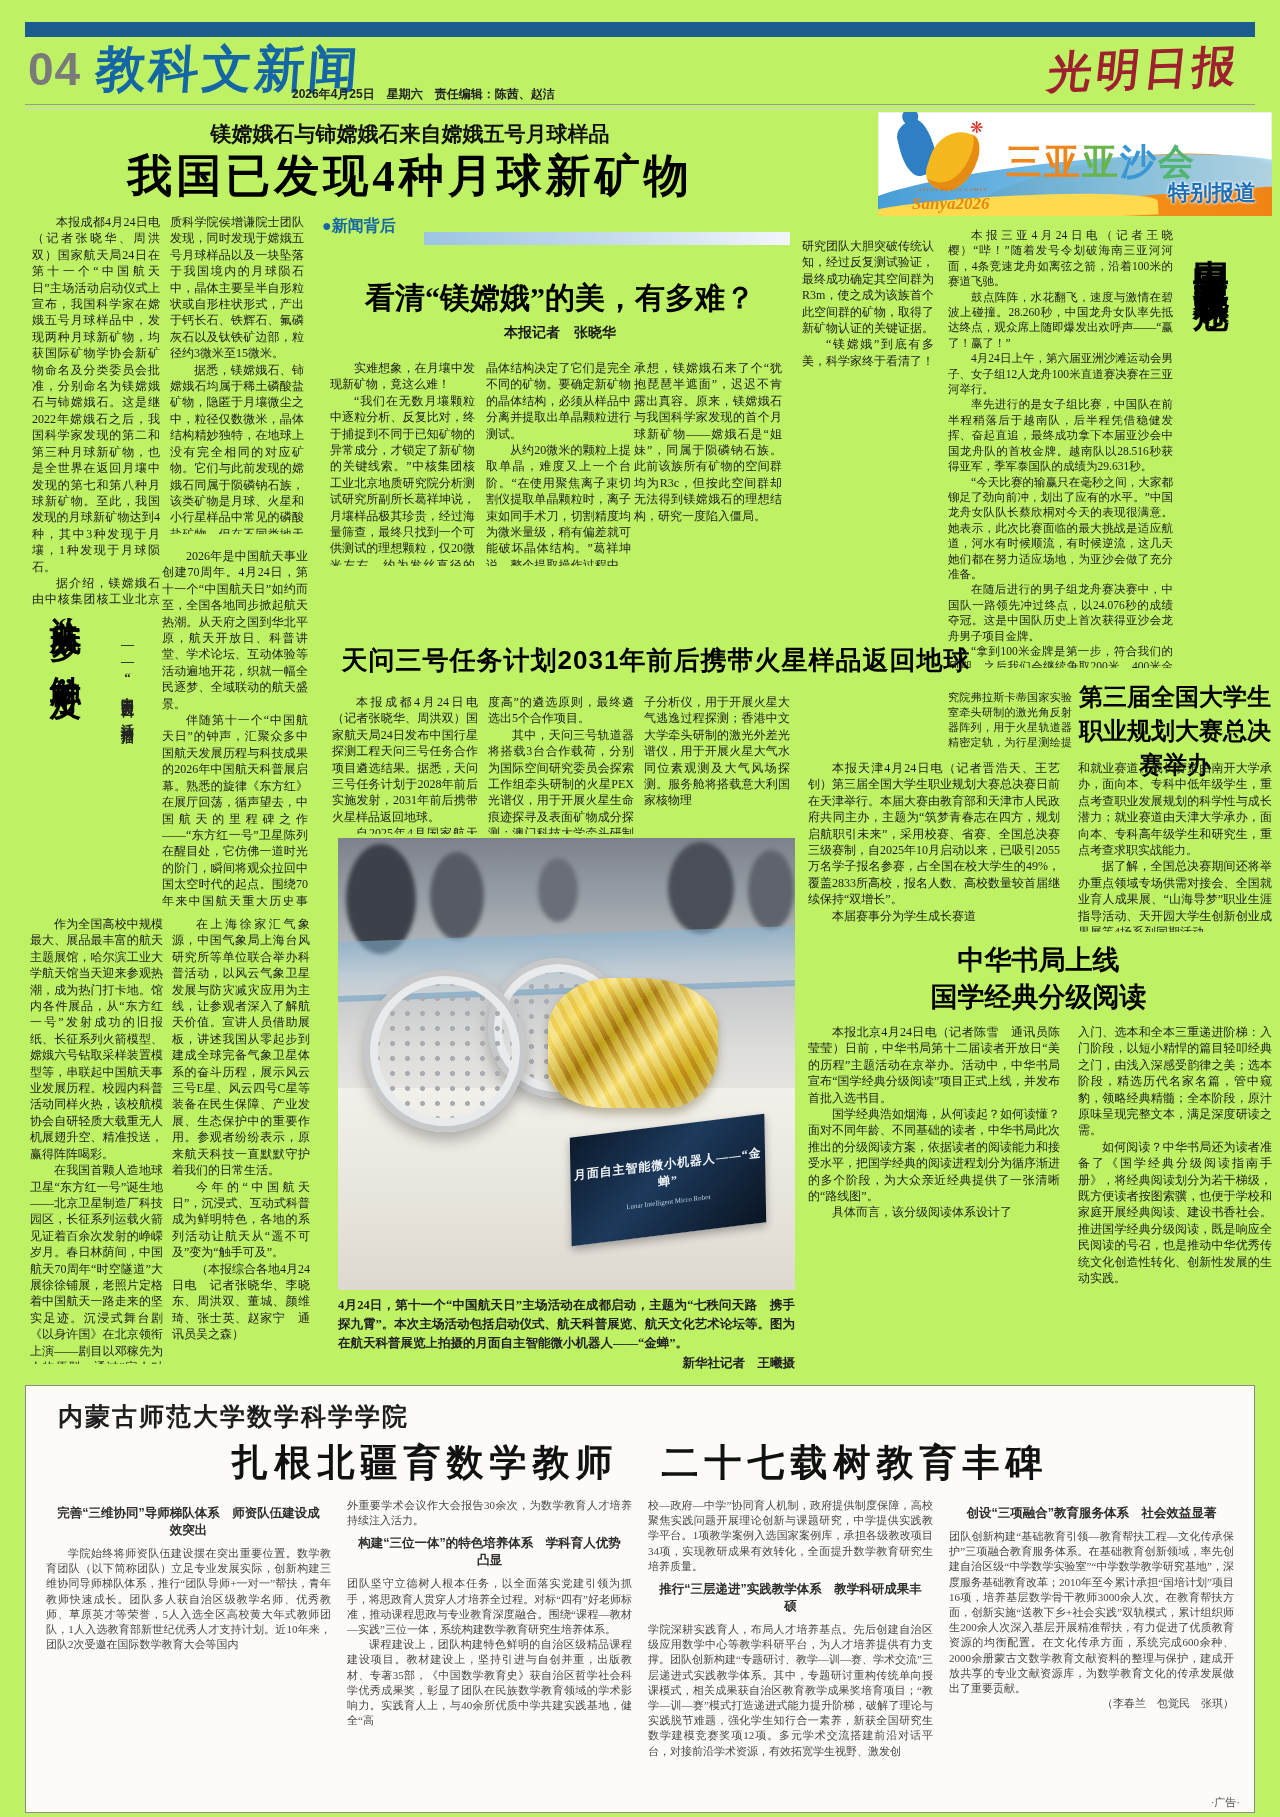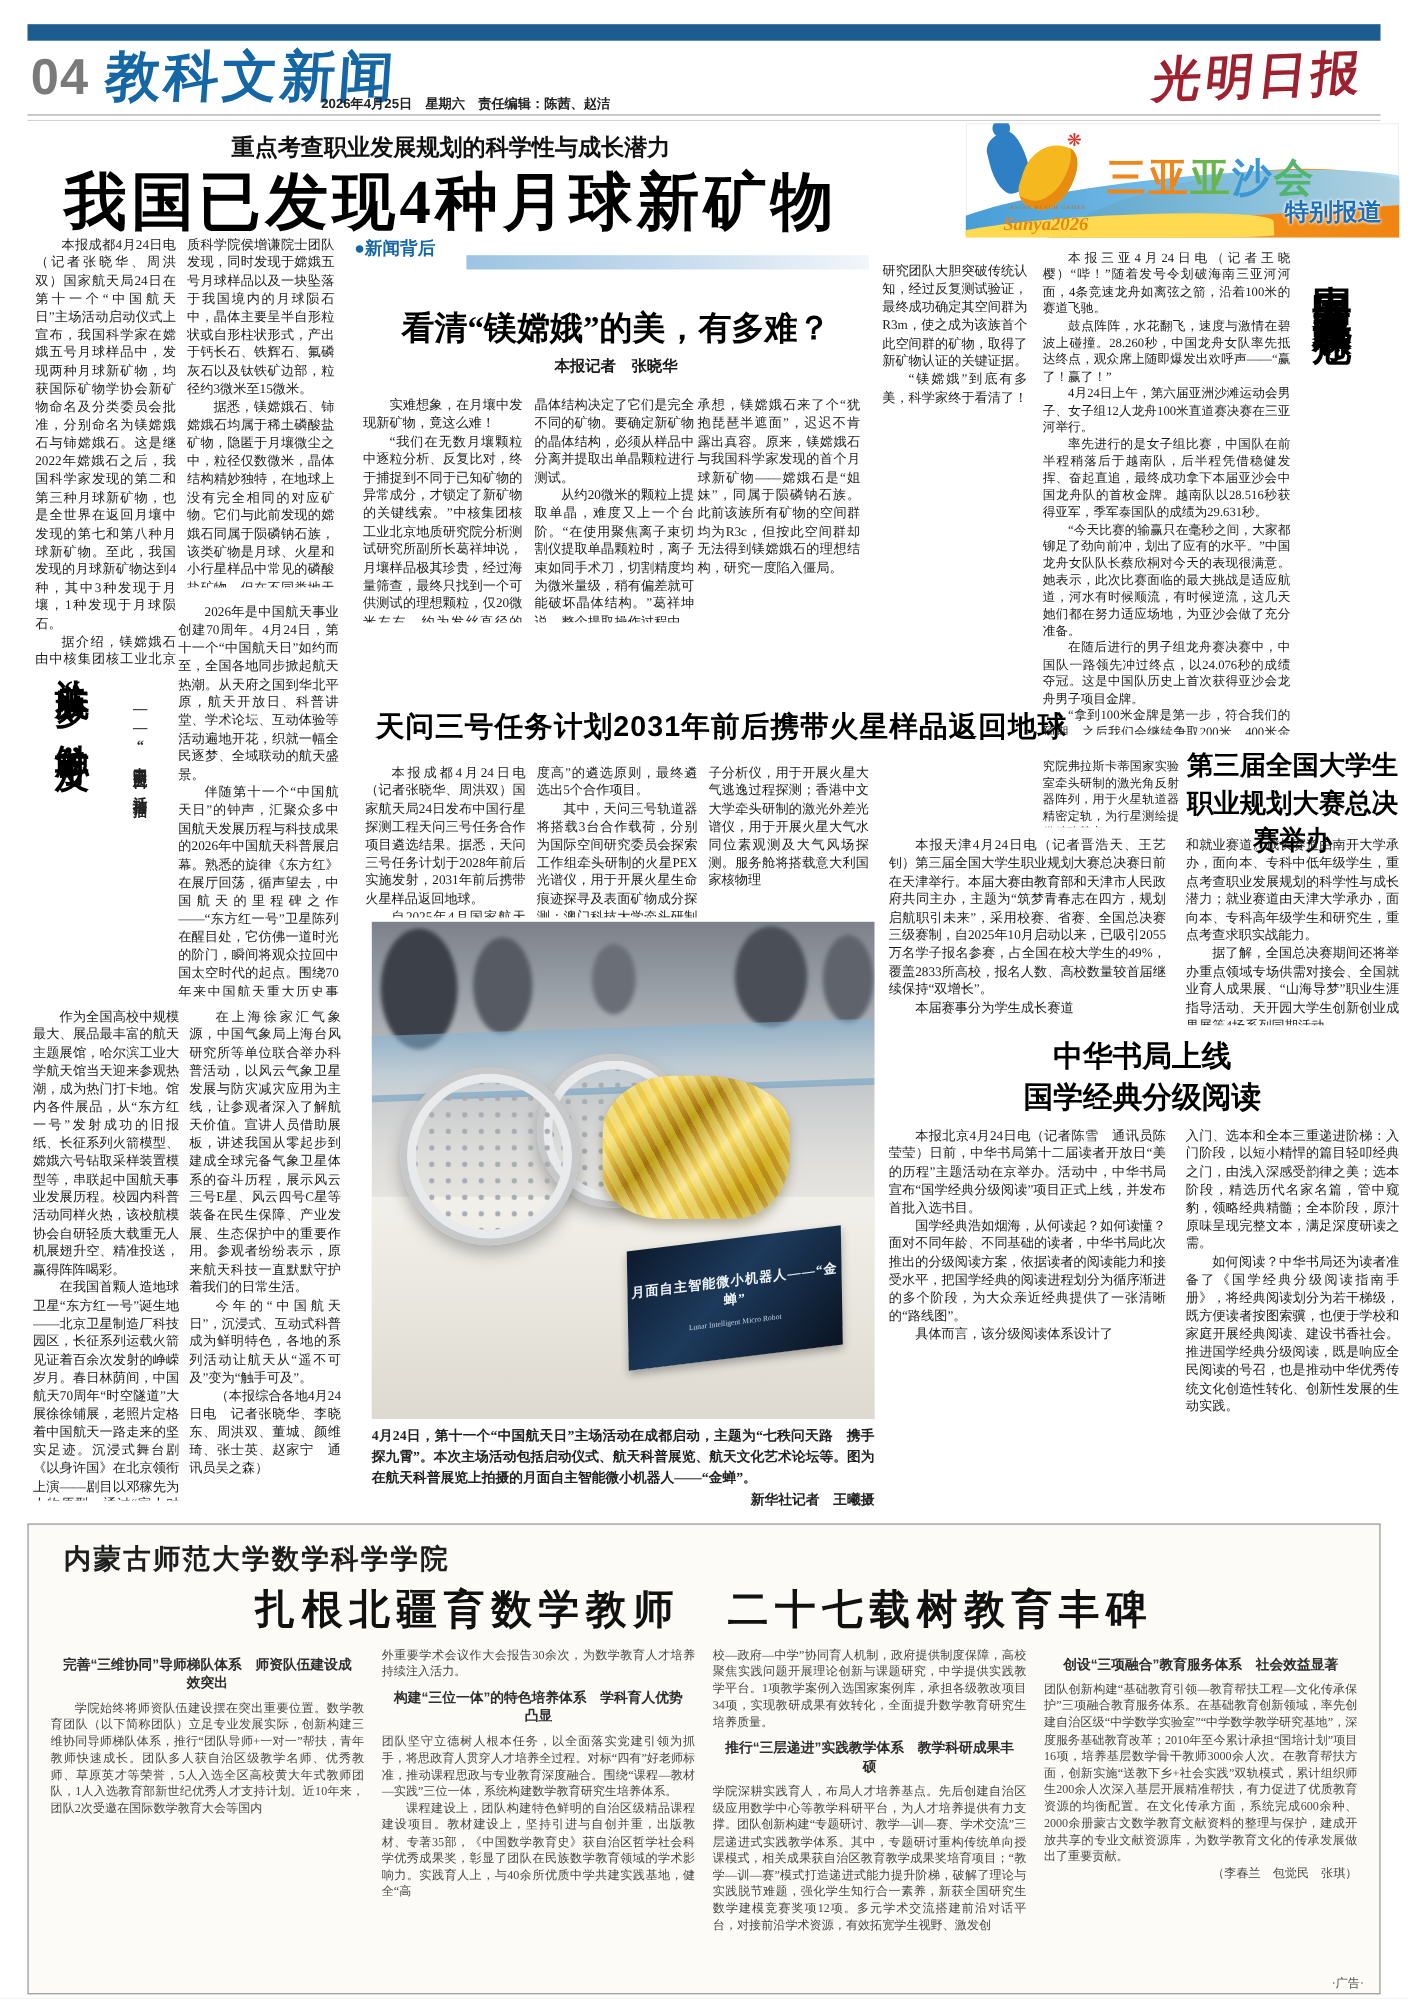--- a/index.html
+++ b/index.html
@@ -1,33 +1,33 @@
 <!DOCTYPE html>
 <html><head>
 <meta charset="utf-8">
 <style>
   html,body{margin:0;padding:0;background:#e8e6e1;}
-  .page{position:relative;width:1280px;height:1817px;background:#ffffff;overflow:hidden;
+  .page{position:relative;width:1280px;height:1817px;background:#bef264;overflow:hidden;
         font-family:"Liberation Serif","DejaVu Serif",serif;color:#1a1a1a;}
   .abs{position:absolute;}
   .sans{font-family:"Liberation Sans","DejaVu Sans",sans-serif;}
   .bt{font-size:12px;line-height:16.4px;text-align:justify;overflow:hidden;color:#1c1c1c;}
   .bt p{margin:0;text-indent:2em;}
   .contfirst p:first-child{text-indent:0;}
   .vert{writing-mode:vertical-rl;text-orientation:upright;}
   
   .topbar{left:25px;top:22px;width:1230px;height:15px;background:#1d5c8e;}
   .pagenum{left:28px;top:42px;font-size:46px;font-weight:bold;color:#7a7a7a;letter-spacing:1px;}
   .secname{left:96px;top:36px;font-size:50px;font-weight:bold;color:#1566a4;letter-spacing:3px;transform:skewX(-4deg);}
   .dateline{left:292px;top:86px;font-size:12px;font-weight:bold;color:#222;}
   .masthead{left:1048px;top:40px;font-size:44px;font-weight:bold;color:#9e2130;transform:rotate(-2deg) skewX(-8deg);letter-spacing:4px;}
   .headrule{left:25px;top:104px;width:1230px;height:4px;border-top:1px solid #9a9a9a;border-bottom:1px solid #d2d2d2;}
   
   .kicker{left:30px;top:120px;width:760px;text-align:center;font-size:21px;font-weight:bold;color:#111;}
-  .mainhead{left:30px;top:146px;width:760px;text-align:center;font-size:57px;font-weight:bold;letter-spacing:4px;color:#000;}
+  .mainhead{left:30px;top:146px;width:760px;text-align:center;font-size:45px;font-weight:bold;letter-spacing:4px;color:#000;}
   
   .bn-label{left:322px;top:216px;font-size:16px;font-weight:bold;color:#1566a4;}
   .bn-bar{left:424px;top:232px;width:366px;height:13px;background:linear-gradient(90deg,#9cc4e2,#c9ddee 55%,#f2f6fa);}
   .bn-head{left:330px;top:278px;width:460px;text-align:center;font-size:30px;font-weight:bold;color:#000;}
   .bn-byline{left:330px;top:324px;width:460px;text-align:center;font-size:14px;font-weight:bold;}
   
   .tw-head{left:332px;top:643px;width:648px;text-align:center;font-size:26px;font-weight:bold;letter-spacing:1px;color:#000;}
   
   .photo{left:338px;top:838px;width:457px;height:452px;overflow:hidden;background:linear-gradient(180deg,#7d828a 0%,#9aa0a7 14%,#bfc3c6 30%,#dcdcda 46%,#ece9e3 62%,#f1eee8 100%);}
   .blob{position:absolute;border-radius:50%;filter:blur(2px);}
@@ -78,21 +78,21 @@
 
 <div class="page">
 
   <div class="abs topbar"></div>
   <div class="abs pagenum sans">04</div>
   <div class="abs secname sans">教科文新闻</div>
   <div class="abs dateline sans">2026年4月25日　星期六　责任编辑：陈茜、赵洁</div>
   <div class="abs masthead">光明日报</div>
   <div class="abs headrule"></div>
 
-  <div class="abs kicker sans">重点考查职业发展规划的科学性与成长潜力</div>
+  <div class="abs kicker sans">镁嫦娥石与铈嫦娥石来自嫦娥五号月球样品</div>
   <div class="abs mainhead">我国已发现4种月球新矿物</div>
   <div class="abs bt" style="left:32px;top:214px;width:128px;height:392px;">
       <p>本报成都4月24日电（记者张晓华、周洪双）国家航天局24日在第十一个“中国航天日”主场活动启动仪式上宣布，我国科学家在嫦娥五号月球样品中，发现两种月球新矿物，均获国际矿物学协会新矿物命名及分类委员会批准，分别命名为镁嫦娥石与铈嫦娥石。这是继2022年嫦娥石之后，我国科学家发现的第二和第三种月球新矿物，也是全世界在返回月壤中发现的第七和第八种月球新矿物。至此，我国发现的月球新矿物达到4种，其中3种发现于月壤，1种发现于月球陨石。</p>
       <p>据介绍，镁嫦娥石由中核集团核工业北京地质研究院首席科学家李子颖牵头的月壤团队发现，晶体呈半自形至他形，主要产出于嫦娥五号钻取月球样品中的玄武岩碎屑内部，粒径约2微米至30微米。铈嫦娥石由中国地</p>
     </div>
   <div class="abs bt contfirst" style="left:170px;top:214px;width:134px;height:320px;">
       <p>质科学院侯增谦院士团队发现，同时发现于嫦娥五号月球样品以及一块坠落于我国境内的月球陨石中，晶体主要呈半自形粒状或自形柱状形式，产出于钙长石、铁辉石、氟磷灰石以及钛铁矿边部，粒径约3微米至15微米。</p>
       <p>据悉，镁嫦娥石、铈嫦娥石均属于稀土磷酸盐矿物，隐匿于月壤微尘之中，粒径仅数微米，晶体结构精妙独特，在地球上没有完全相同的对应矿物。它们与此前发现的嫦娥石同属于陨磷钠石族，该类矿物是月球、火星和小行星样品中常见的磷酸盐矿物，但在不同类地天体中表现出成分的多样性和分布的不均一性。此次发现为深化月球物质组成、地质演化、探索月球起源等研究提供了重要依据，是月球深空探测与科学研究相结合的又一重要成果，对于增进人类对月球和宇宙认知具有重要意义。</p>
     </div>
 

